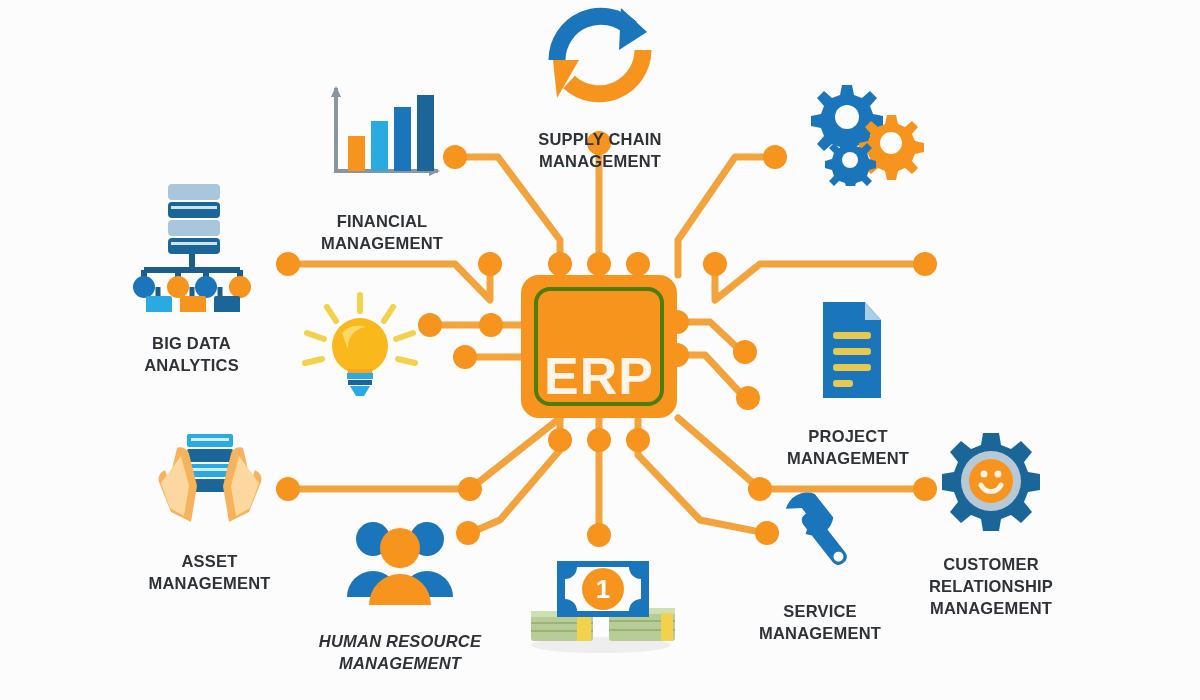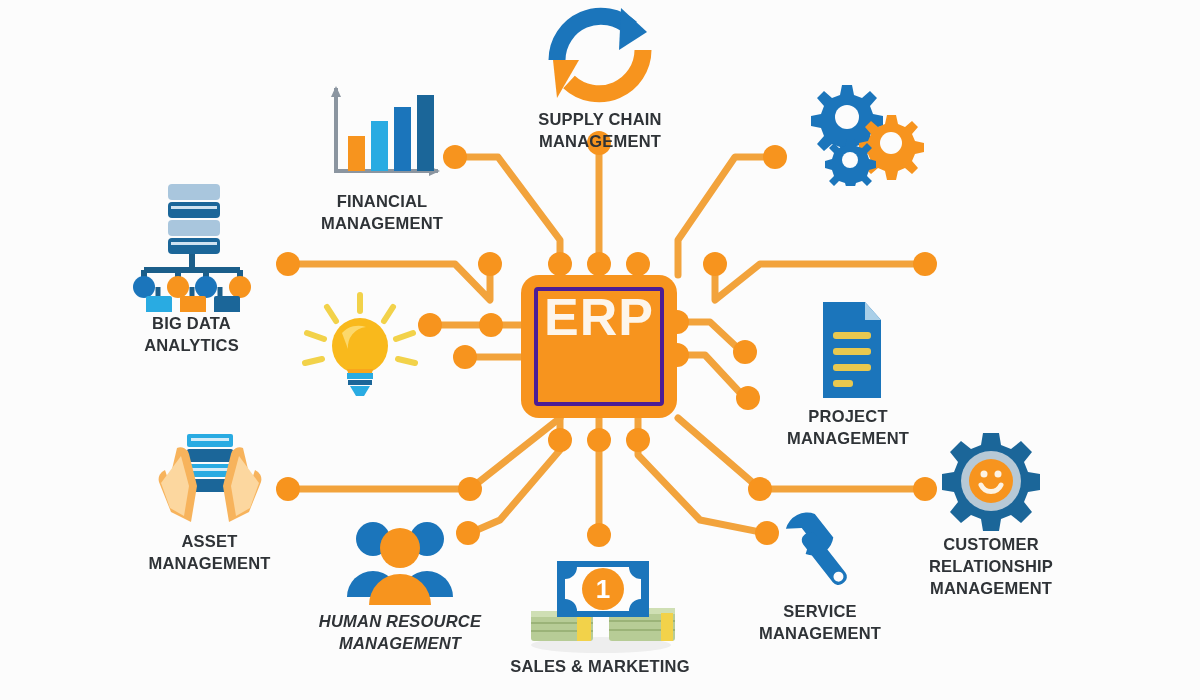--- a/index.html
+++ b/index.html
@@ -28,20 +28,21 @@
   }
   .node-label {
     font-family: "Liberation Sans", sans-serif;
     font-weight: bold;
     font-size: 16.5px;
     line-height: 1.34;
     color: #2f3337;
     letter-spacing: 0.2px;
     white-space: pre-line;
     text-transform: uppercase;
+    margin-top: 20px;
   }
   .icon-box {
     display: flex;
     align-items: center;
     justify-content: center;
   }
   
   #chip {
     position: absolute;
     left: 521px;
@@ -51,25 +52,25 @@
   }
   #chip .chip-outer {
     position: absolute;
     inset: 0;
     background: #f7941e;
     border-radius: 18px;
   }
   #chip .chip-inner {
     position: absolute;
     left: 13px; top: 12px; right: 13px; bottom: 12px;
-    border: 4px solid #4c1d95;
-    border-radius: 4px;
+    border: 4px solid #4d7c0f;
+    border-radius: 16px;
     box-sizing: border-box;
     display: flex;
-    align-items: flex-start;
+    align-items: flex-end;
     justify-content: center;
   }
   #chip .chip-text {
     font-family: "Liberation Sans", sans-serif;
     font-weight: bold;
     font-size: 52px;
     color: #fdf5ea;
     letter-spacing: 1px;
     line-height: 1;
   }
@@ -251,21 +252,21 @@
         <circle cx="45" cy="43" r="3.5" fill="#fdf3e4"></circle>
         <circle cx="59" cy="43" r="3.5" fill="#fdf3e4"></circle>
         <path d="M42 54 A11 11 0 0 0 62 54" stroke="#fdf3e4" stroke-width="5" fill="none" stroke-linecap="round"></path>
       </svg>
     </div>
     <div class="node-label">CUSTOMER
 RELATIONSHIP
 MANAGEMENT</div>
   </div>
 
-  <div class="node" style="left:730px; top:505px; width:180px;">
+  <div class="node" style="left:730px; top:485px; width:180px;">
     <div class="icon-box" style="height:95px;">
       <svg width="100" height="92" viewBox="0 0 100 92">
         <g transform="rotate(-38 50 46)">
           <path d="M44 2 a22 22 0 0 1 18 10 l-13 9 0 14 13 9 a22 22 0 0 1 -32 -6 l0 -30 a22 22 0 0 1 14 -6 Z" fill="#1b75bb" transform="rotate(180 50 25)"></path>
           <rect x="42" y="22" width="16" height="62" rx="7" fill="#1b75bb"></rect>
           <circle cx="50" cy="76" r="5" fill="#fcfcfc"></circle>
         </g>
       </svg>
     </div>
     <div class="node-label">SERVICE
@@ -289,21 +290,20 @@
         <rect x="44" y="8" width="92" height="56" fill="#1b75bb"></rect>
         <rect x="52" y="14" width="76" height="44" fill="#fdfdfd"></rect>
         <path d="M52 14 h12 a12 12 0 0 1 -12 12 Z" fill="#1b75bb"></path>
         <path d="M128 14 h-12 a12 12 0 0 0 12 12 Z" fill="#1b75bb"></path>
         <path d="M52 58 h12 a12 12 0 0 0 -12 -12 Z" fill="#1b75bb"></path>
         <path d="M128 58 h-12 a12 12 0 0 1 12 -12 Z" fill="#1b75bb"></path>
         <circle cx="90" cy="36" r="21" fill="#f7941e"></circle>
         <text x="90" y="45" text-anchor="middle" font-family="Liberation Sans, sans-serif" font-size="26" font-weight="bold" fill="#ffffff">1</text>
       </svg>
     </div>
-    <div class="node-label">SALES &amp; MARKETING</div>
   </div>
 
   <div class="node" style="left:300px; top:512px; width:200px;font-style:italic;">
     <div class="icon-box" style="height:98px;">
       <svg width="130" height="92" viewBox="0 0 130 92">
         <circle cx="38" cy="24" r="17" fill="#1b75bb"></circle>
         <path d="M12 82 a26 26 0 0 1 52 0 Z" fill="#1b75bb"></path>
         <circle cx="92" cy="24" r="17" fill="#1b75bb"></circle>
         <path d="M66 82 a26 26 0 0 1 52 0 Z" fill="#1b75bb"></path>
         <circle cx="65" cy="33" r="20" fill="#f7941e"></circle>

